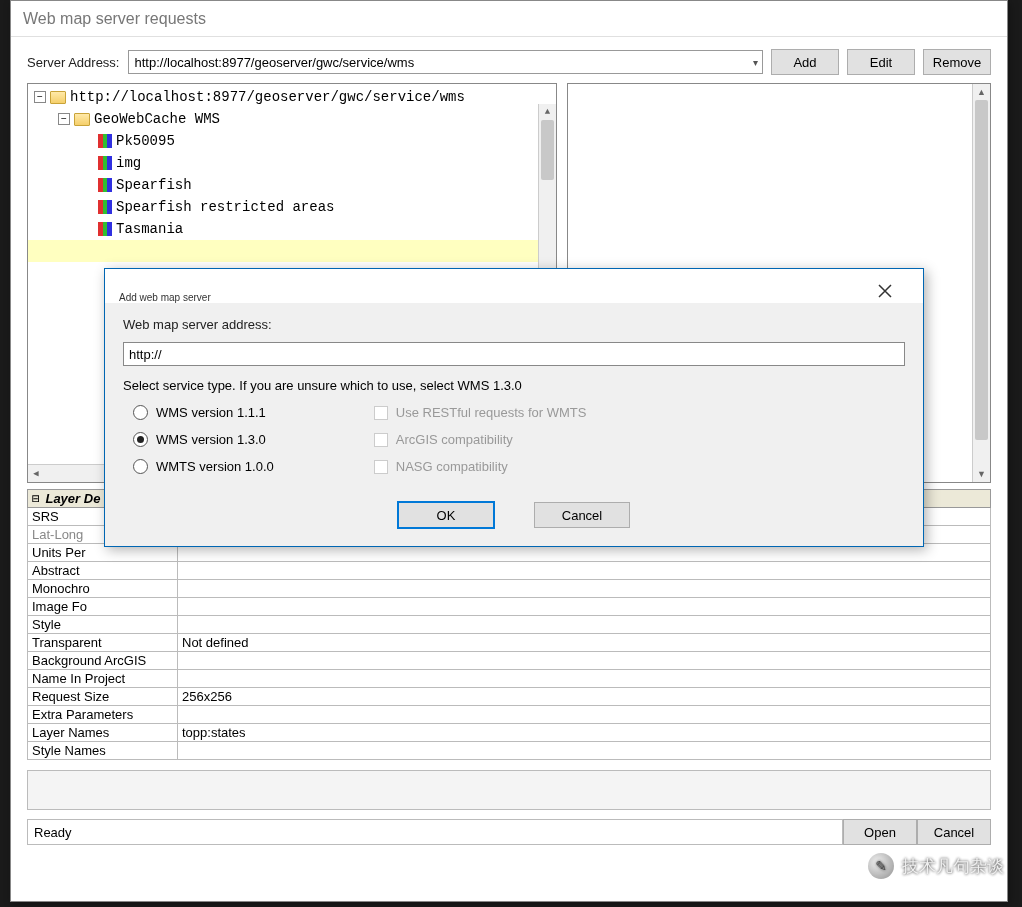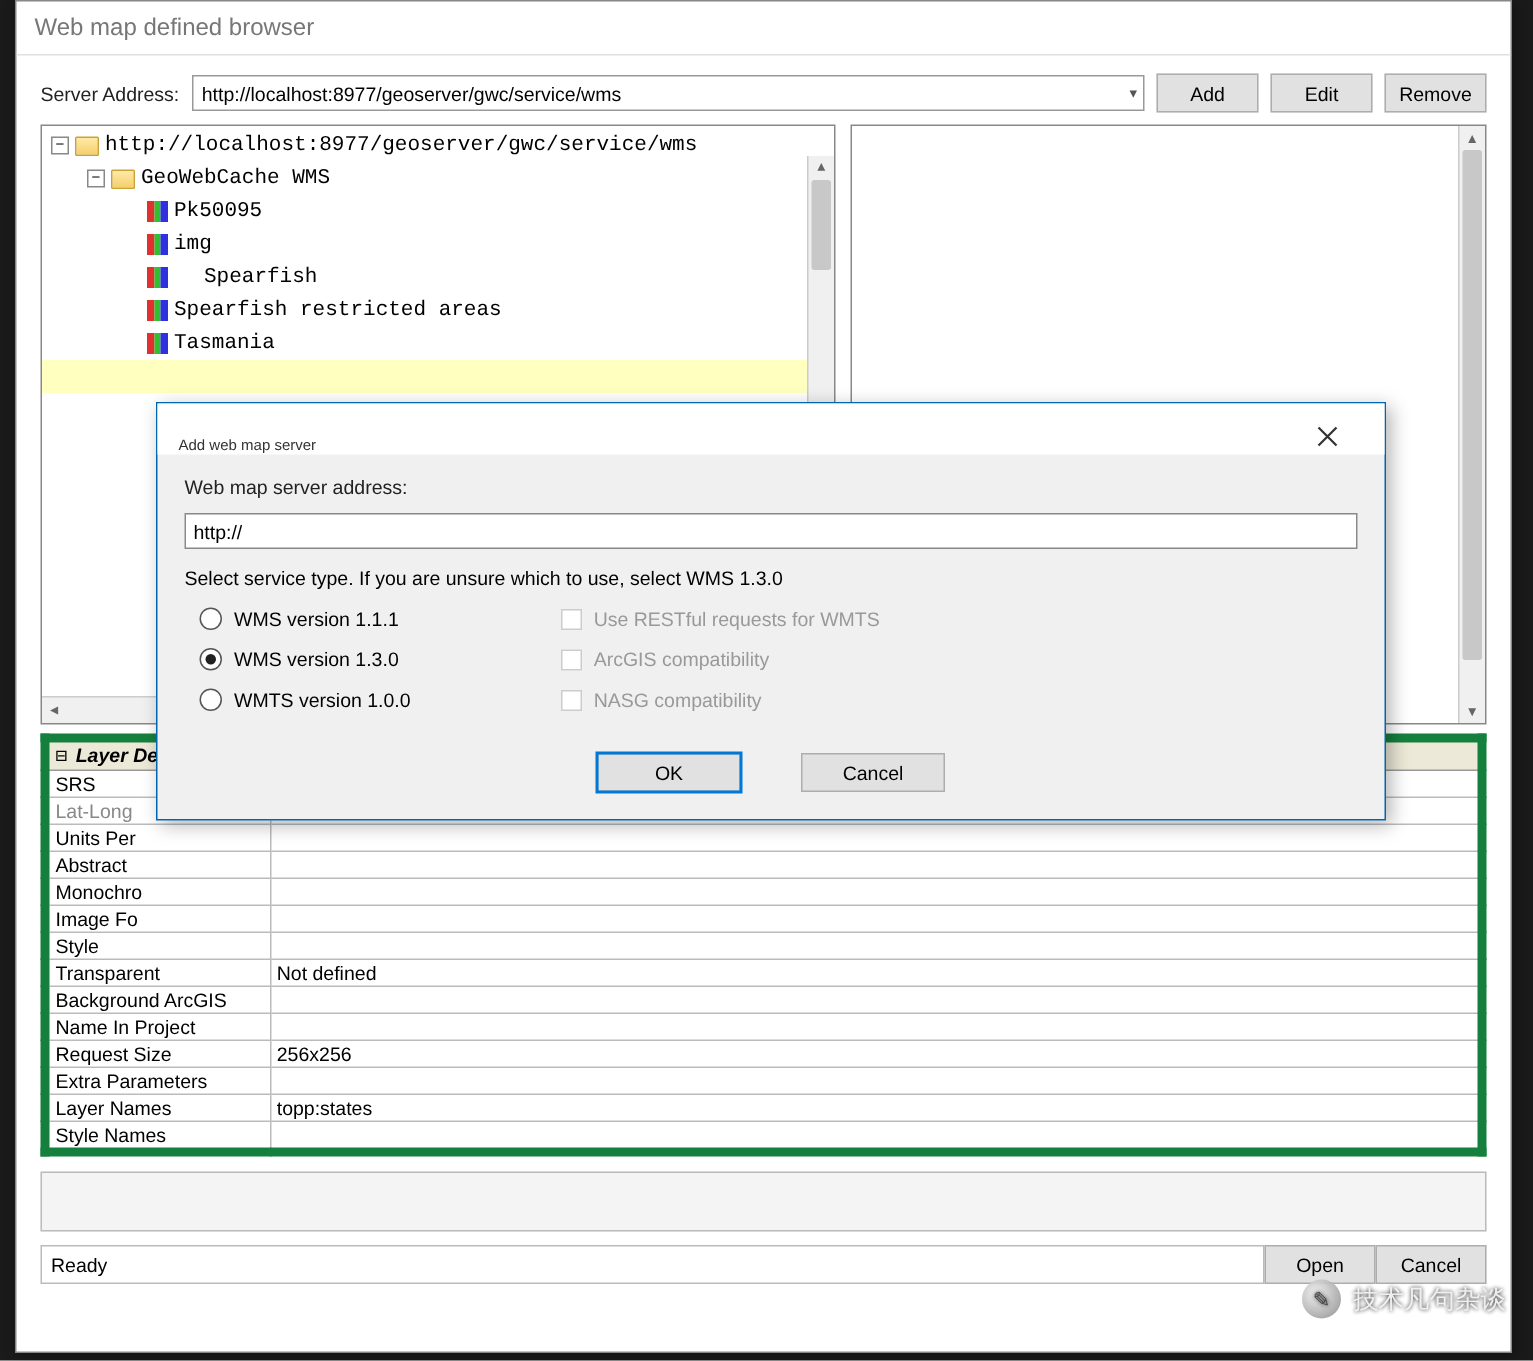--- a/index.html
+++ b/index.html
@@ -128,21 +128,21 @@
   border: 1px solid #888;
   background: #fff;
   position: relative;
 }
 .preview-box .scrollbar-v{top:0;bottom:0}
 .details-wrap {
   padding: 6px 16px 4px 16px;
 }
 .details-table {
   width: 100%;
-  border: 6px solid #15803d;
+  border: 1px solid #15803d;
   border-collapse: collapse;
   font-size: 13px;
 }
 .details-table th {
   background: #ece9d8;
   border: 1px solid #999;
   text-align: left;
   padding: 1px 4px;
   font-style: italic;
   font-weight: bold;
@@ -250,21 +250,21 @@
   background:radial-gradient(circle at 35% 35%, #eee, #888);
   display:flex;align-items:center;justify-content:center;
   font-size:14px;color:#333;
 }
 </style>
 </head>
 <body>
 
 <div class="main-window">
   <div class="titlebar">
-    <span>Web map defined browser</span>
+    <span>Web map server requests</span>
   </div>
 
   <div class="top-row">
     <span class="top-label">Server Address:</span>
     <div class="addr-select">
       <span>http://localhost:8977/geoserver/gwc/service/wms</span>
       <span class="chev">▾</span>
     </div>
     <button class="btn">Add</button>
     <button class="btn">Edit</button>
@@ -294,21 +294,21 @@
               <span>Pk50095</span>
             </div>
             <div class="tree-row" style="padding-left: 70px;">
               <span class="layer-icon">
                 <span class="r"></span>
                 <span class="g"></span>
                 <span class="b"></span>
               </span>
               <span>img</span>
             </div>
-            <div class="tree-row" style="padding-left: 70px; gap: 20px;">
+            <div class="tree-row" style="padding-left: 70px;">
               <span class="layer-icon">
                 <span class="r"></span>
                 <span class="g"></span>
                 <span class="b"></span>
               </span>
               <span>Spearfish</span>
             </div>
             <div class="tree-row" style="padding-left: 70px;">
               <span class="layer-icon">
                 <span class="r"></span>

